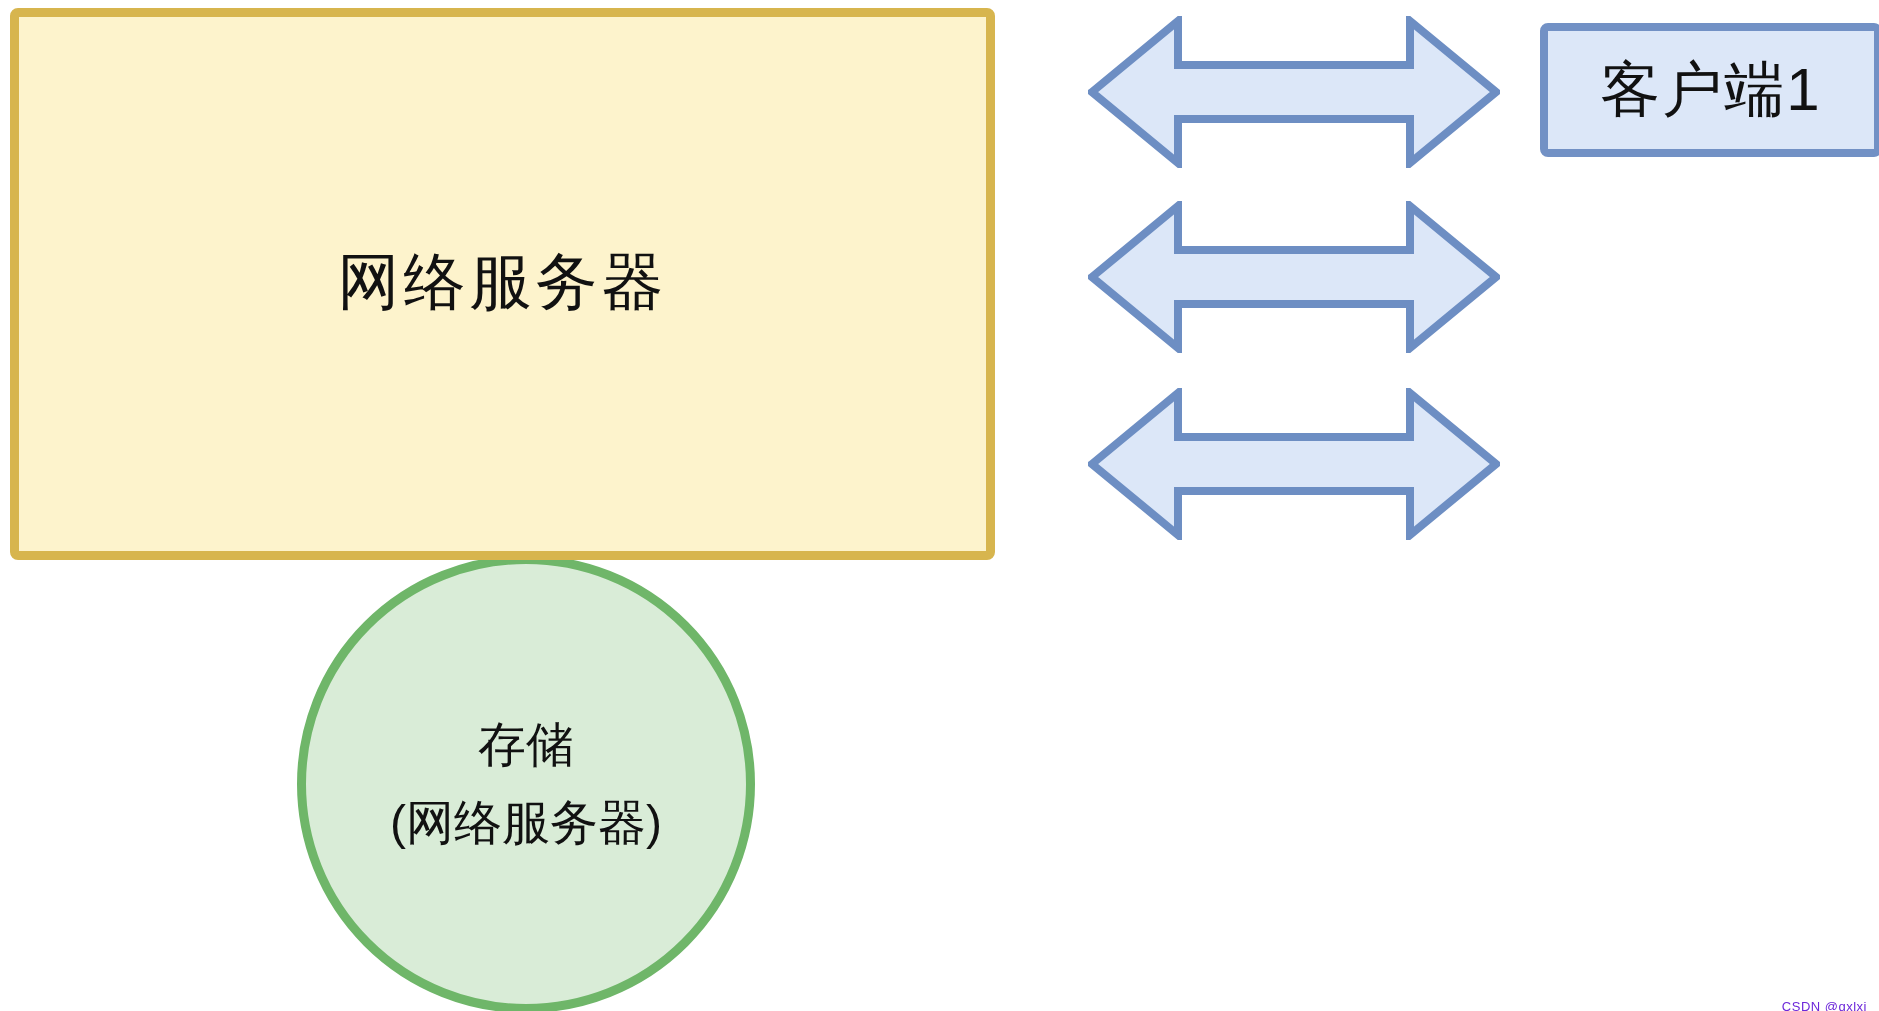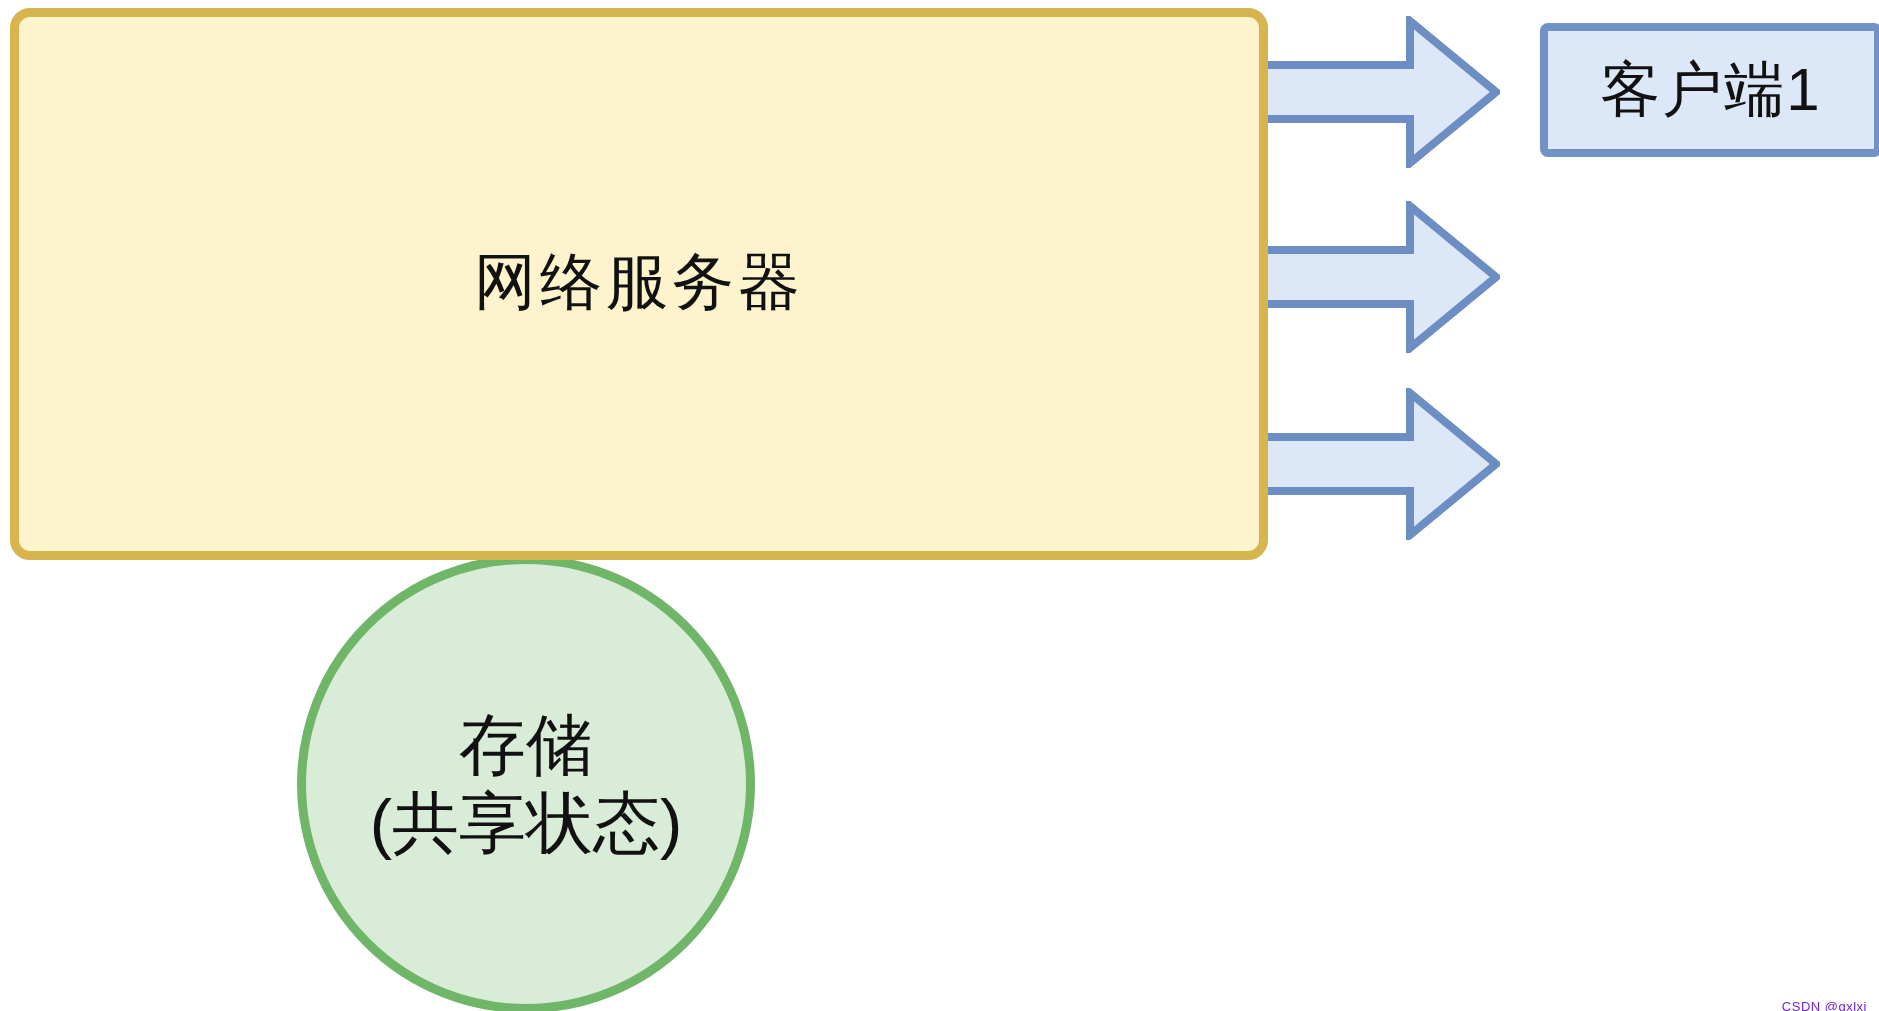--- a/index.html
+++ b/index.html
@@ -18,26 +18,26 @@
     position: relative;
     width: 1879px;
     height: 1011px;
     background: #ffffff;
   }
   
   .server-box {
     position: absolute;
     left: 10px;
     top: 8px;
-    width: 1258px;
+    width: 985px;
     height: 552px;
     box-sizing: border-box;
     background: #fdf3cc;
     border: 9px solid #d7b54e;
-    border-radius: 20px;
+    border-radius: 8px;
     z-index: 3;
     display: flex;
     align-items: center;
     justify-content: center;
   }
   .server-box .label {
     font-size: 62px;
     font-weight: 500;
     letter-spacing: 4px;
     line-height: 1;
@@ -55,21 +55,21 @@
     border: 9px solid #6fb669;
     border-radius: 50%;
     z-index: 1;
     display: flex;
     flex-direction: column;
     align-items: center;
     justify-content: center;
     text-align: center;
   }
   .storage-circle .line {
-    font-size: 67px;
+    font-size: 48px;
     font-weight: 500;
     line-height: 78px;
     white-space: nowrap;
   }
   
   .client-box {
     position: absolute;
     left: 1540px;
     width: 342px;
     height: 134px;
@@ -121,21 +121,21 @@
     margin-top: 12px;
   }
 </style>
 </head>
 <body>
 
 <div id="diagram">
 
   <div class="storage-circle">
     <div class="line">存储</div>
-    <div class="line">(共享状态)</div>
+    <div class="line">(网络服务器)</div>
   </div>
 
   <div class="server-box">
     <div class="label">网络服务器</div>
   </div>
 
   <svg id="arrow-1" class="arrow" viewBox="0 0 412 152" aria-hidden="true">
     <polygon points="4,76 90,5 90,49 322,49 322,5 408,76 322,147 322,103 90,103 90,147"></polygon>
   </svg>
   <svg id="arrow-2" class="arrow" viewBox="0 0 412 152" aria-hidden="true">

